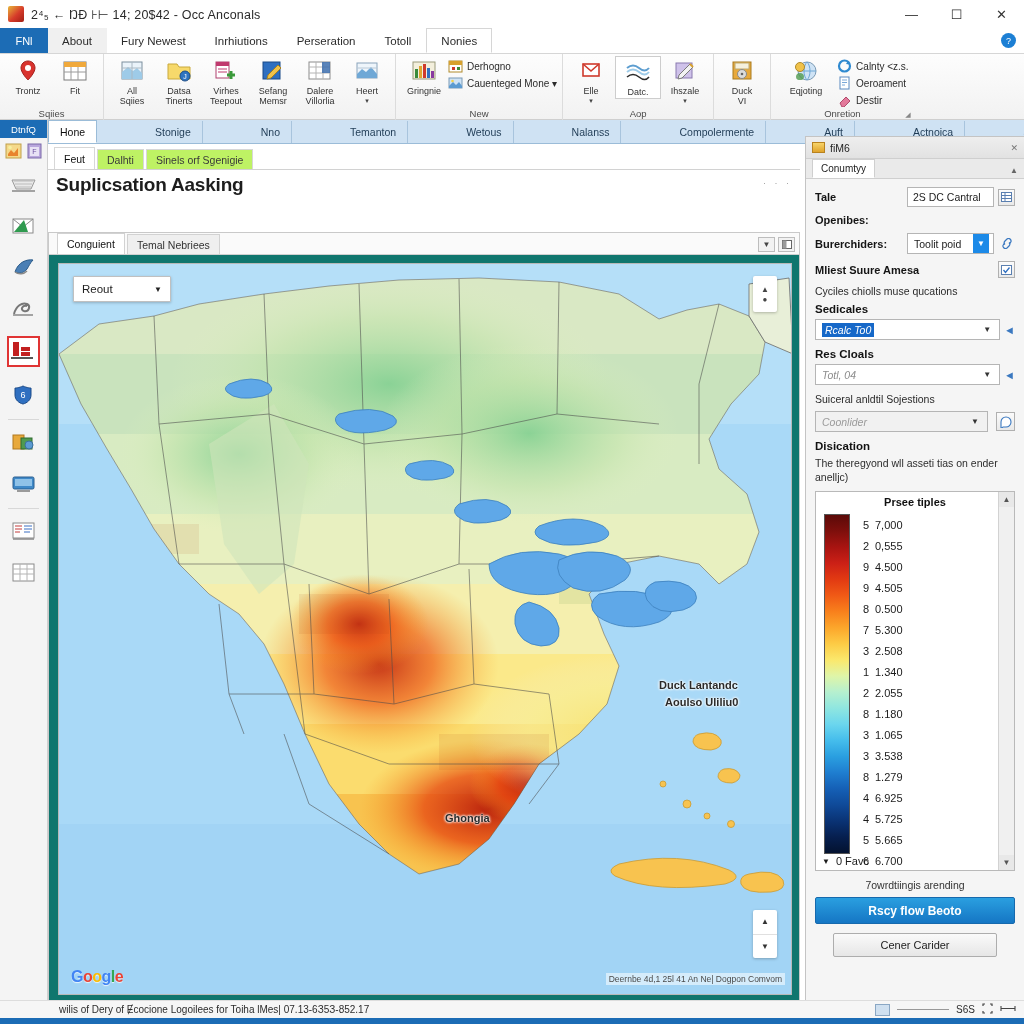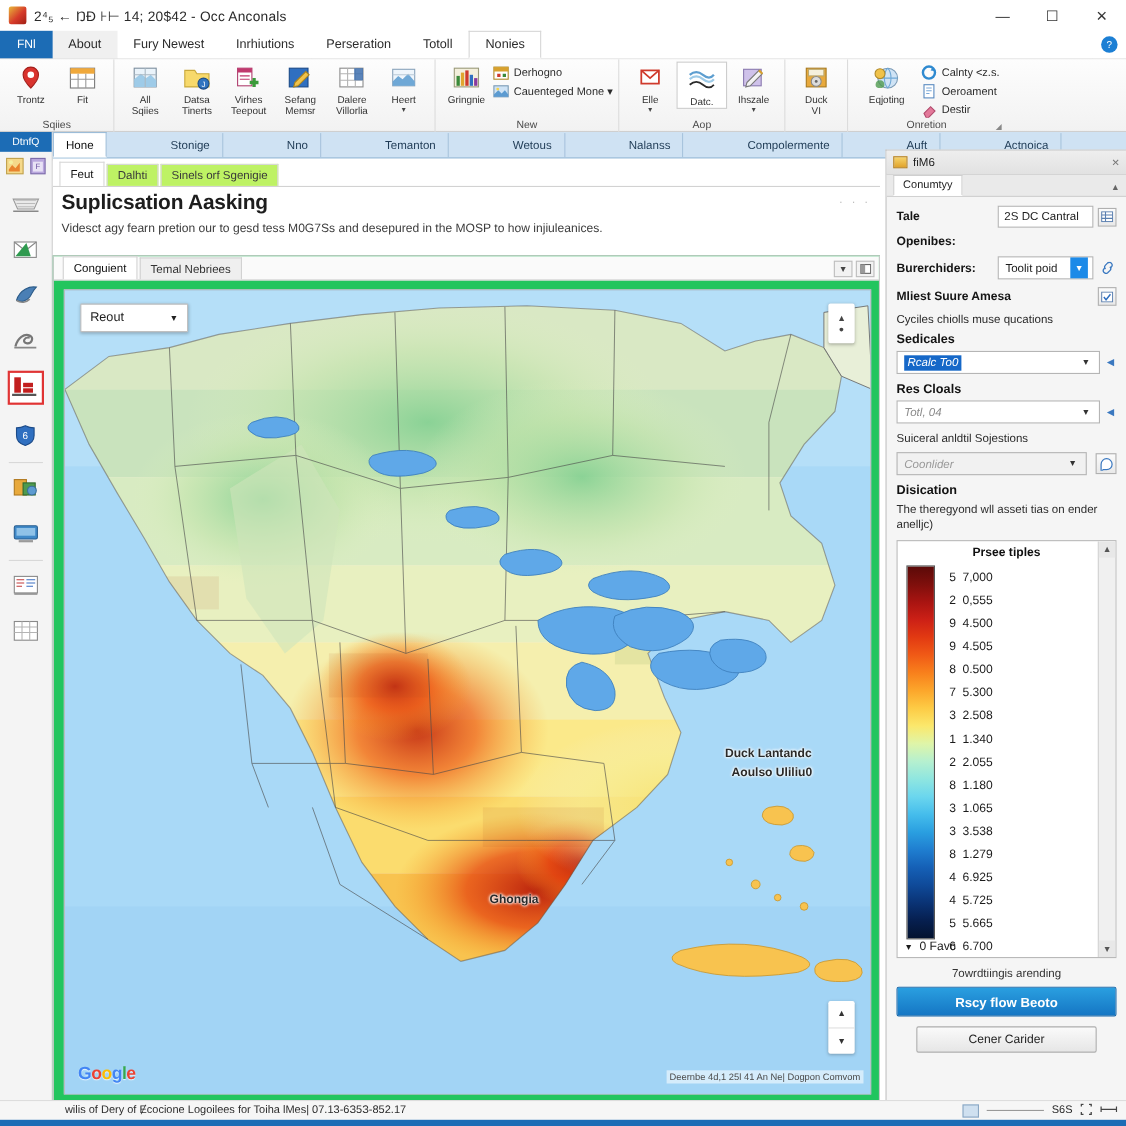--- a/index.html
+++ b/index.html
@@ -116,21 +116,21 @@
 
   
   .page-head { position:absolute; left:56px; top:174px; width:740px; }
   .page-title { font-size:19px; font-weight:bold; color:#1d1d1d; letter-spacing:-.2px; }
   .page-sub { font-size:11px; color:#3c3c3c; margin-top:6px; }
   .win-dots { position:absolute; right:4px; top:4px; font-size:9px; color:#9a9a9a; letter-spacing:3px; }
 
   
   .mapcard {
     position:absolute; left:48px; top:232px; width:752px; height:772px;
-    background:#22c55e; border:1px solid #c9c9c9;
+    background:#0f766e; border:1px solid #c9c9c9;
   }
   .mapcard-tabs { height:22px; display:flex; align-items:flex-end; padding-left:8px;
      border-bottom:1px solid #d0d0d0; background:#fafafa; position:relative; }
   .mc-tab { height:20px; padding:0 9px; display:flex; align-items:center; font-size:10.5px;
      color:#333; border:1px solid #d2d2d2; border-bottom:none; background:#efefef; margin-right:2px;}
   .mc-tab.sel { background:#fff; color:#111; height:21px; }
   .mc-tabctl { position:absolute; right:4px; bottom:2px; display:flex; gap:3px; }
   .mc-ctl { width:17px;height:15px;border:1px solid #bdbdbd;background:#f2f2f2;
      display:flex;align-items:center;justify-content:center;font-size:8px;color:#444;}
 
@@ -703,21 +703,20 @@
     <div class="dt">
         <span>Dalhti</span>
       </div>
     <div class="dt">
         <span>Sinels orf Sgenigie</span>
       </div>
   </div>
 
   <div class="page-head">
     <div class="page-title">Suplicsation Aasking</div>
-    <div class="page-sub">Videsct agy fearn pretion our to gesd tess M0G7Ss and desepured in the MOSP to how injiuleanices.</div>
     <div class="win-dots">· · ·</div>
   </div>
 
   <div class="mapcard">
     <div class="mapcard-tabs">
       <div class="mc-tab sel">
           <span>Conguient</span>
         </div>
       <div class="mc-tab">
           <span>Temal Nebriees</span>

